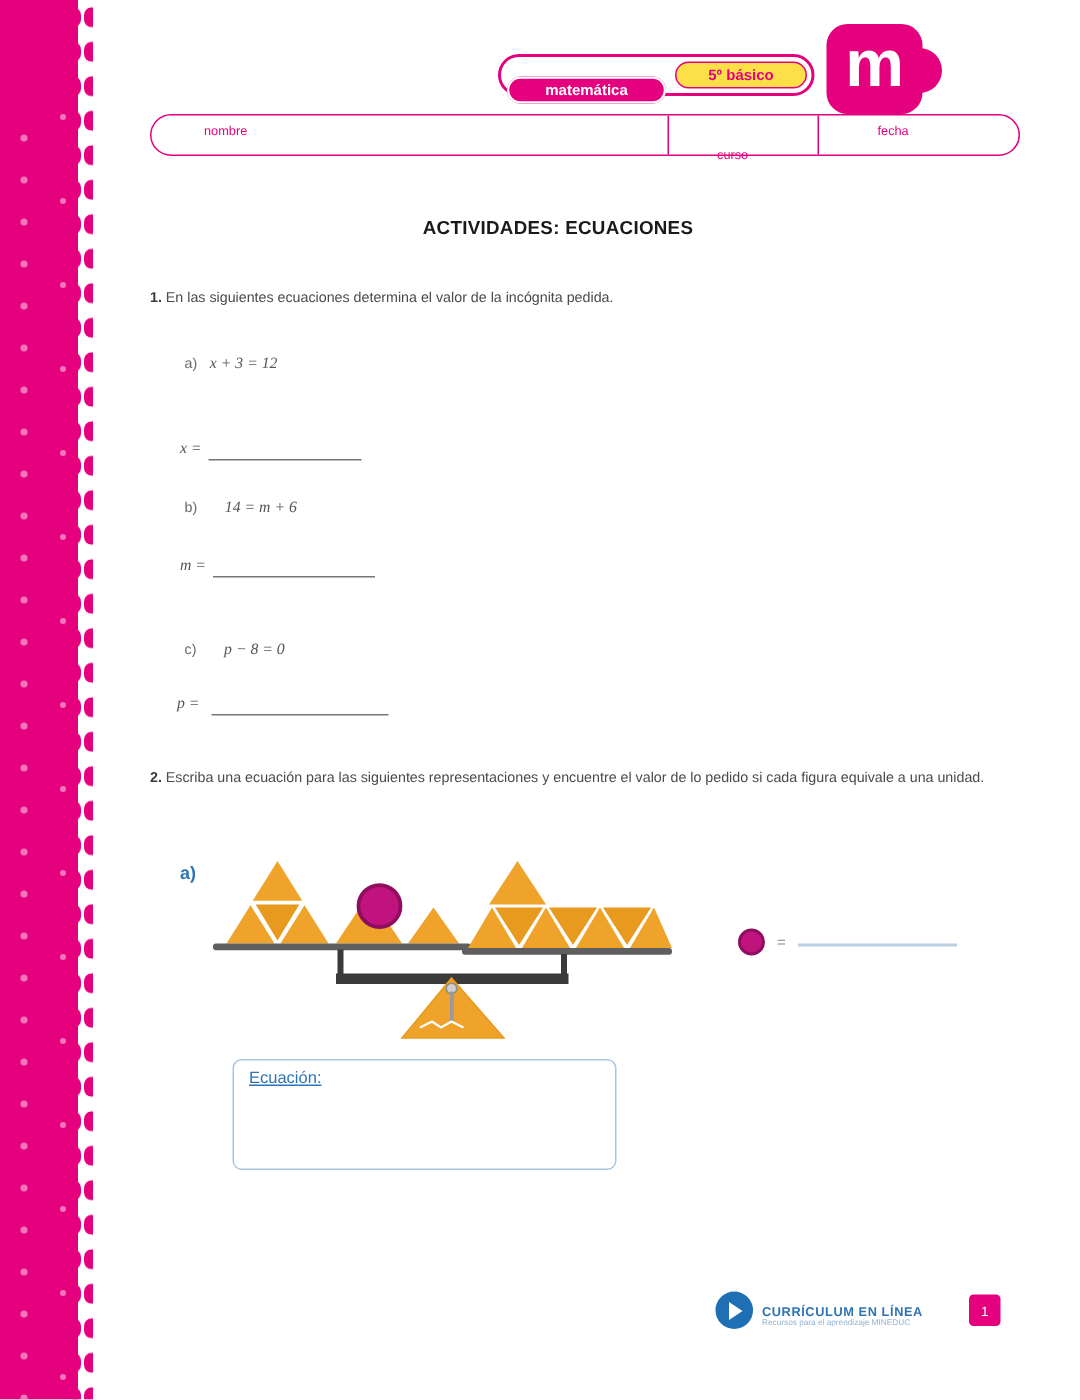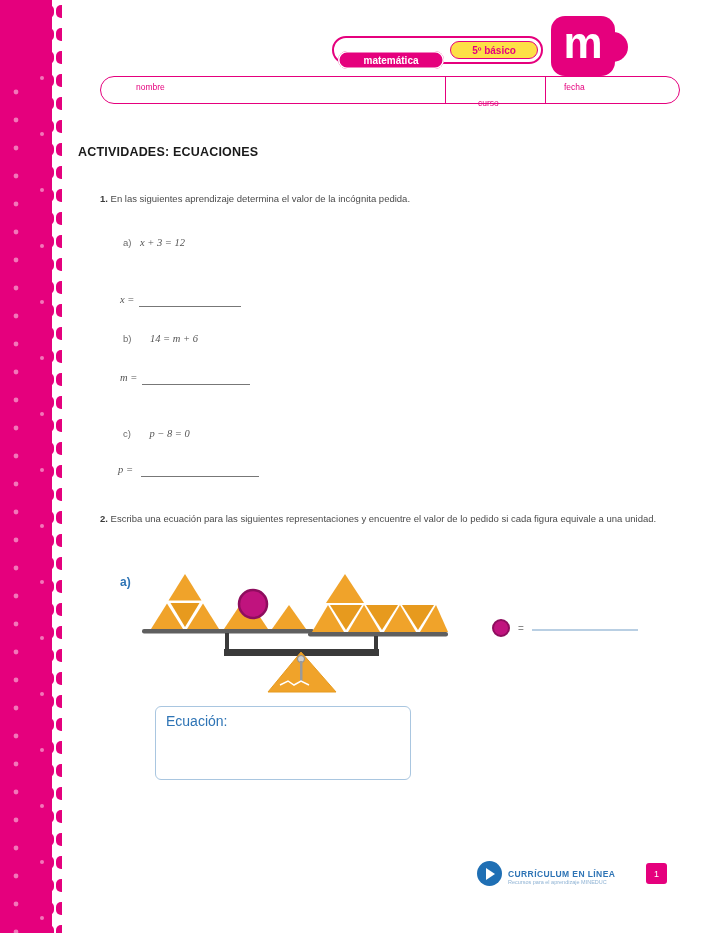--- a/index.html
+++ b/index.html
@@ -15,36 +15,36 @@
   .badge1 { position:absolute; left:4px; top:3px; width:106px; height:18px; background:#E5007D; border-radius:10px; color:#fff; font-size:10px; font-weight:bold; display:flex; align-items:center; justify-content:center; box-shadow:inset 0 0 0 1.5px #fff;margin-top:10px; }
   .badge2 { position:absolute; left:116px; top:3px; width:88px; height:18px; background:#fde047; border:1.5px solid #E5007D; border-radius:10px; color:#E5007D; font-size:10px; font-weight:bold; display:flex; align-items:center; justify-content:center; }
   .logo-tail { left:566px; top:32px; width:62px; height:30px; background:#E5007D; border-radius:15px; }
   .m-logo { left:551px; top:16px; width:64px; height:60px; background:#E5007D; border-radius:14px; display:flex; align-items:center; justify-content:center; color:#fff; font-size:44px; font-weight:bold; line-height:1; padding-bottom:6px; }
 
   
   .name-row { left:100px; top:76px; width:580px; height:28px; border:1.5px solid #E5007D; border-radius:14px; background:#fff; }
   .name-row .divider { position:absolute; top:0; width:1px; height:100%; background:#E5007D; }
   .field-label { position:absolute; top:5px; color:#E5007D; font-size:8.5px;padding-left:23px; }
 
-  .doc-title { left:62px; top:145px; width:620px; font-size:12.5px; font-weight:bold; color:#1a1a1a; letter-spacing:.2px;margin-left:16px; }
+  .doc-title { left:62px; top:145px; width:620px; text-align:center; font-size:12.5px; font-weight:bold; color:#1a1a1a; letter-spacing:.2px; }
 
   .body-text { color:#4a4a4a; font-size:9.5px; line-height:1.45; }
   .q-num { font-weight:bold; color:#3a3a3a; }
   .eq { font-family:"Liberation Serif", serif; font-style:italic; color:#555; font-size:10.5px; }
   .ans-line { display:inline-block; border-bottom:1px solid #777; height:10px; vertical-align:bottom; }
 
   .item-letter { color:#6a6a6a; font-size:9.5px; }
   .blue-letter { color:#2E74B5; font-size:12px; font-weight:bold; }
 
   .sphere { border-radius:50%; background:#C0137E; border:2px solid #8e0d5e; }
   .eq-sign { color:#8a8a8a; font-size:10px; }
   .blue-line { background:#b9cfe3; height:2px; }
 
   .ecuacion-box { left:155px; top:706px; width:256px; height:74px; border:1.5px solid #a9c6e0; border-radius:6px; background:#fff; }
-  .ecuacion-label { position:absolute; left:10px; top:6px; color:#2E74B5; font-size:14px; }
+  .ecuacion-label { position:absolute; left:10px; top:6px; color:#2E74B5; font-size:11px;text-decoration:underline; }
 
   .footer-logo { left:477px; top:861px; display:flex; align-items:flex-end; gap:6px; }
   .play-circle { width:25px; height:25px; border-radius:50%; background:#1F6FB4; position:relative; }
   .play-circle:after { content:""; position:absolute; left:9px; top:6.5px; border-left:9px solid #fff; border-top:6px solid transparent; border-bottom:6px solid transparent; }
   .logo-line1 { color:#2E74B5; font-size:8.5px; font-weight:bold; letter-spacing:.4px; line-height:1.2; }
   .logo-line2 { color:#8fb3d4; font-size:5.5px; line-height:1.2; }
   .page-badge { left:646px; top:863px; width:21px; height:21px; background:#E5007D; border-radius:3px; color:#fff; font-size:9px; display:flex; align-items:center; justify-content:center; }
 </style>
 </head>
 <body>
@@ -72,28 +72,28 @@
   <div class="badge2">5º básico</div>
 </div>
 <div class="abs logo-tail"></div>
 <div class="abs m-logo">m</div>
 
 <div class="abs name-row">
   <span class="field-label" style="left:12px;">nombre</span>
   <div class="divider" style="left:344px;"></div>
   <span class="field-label" style="left:354px;margin-top:16px;">curso</span>
   <div class="divider" style="left:444px;"></div>
-  <span class="field-label" style="left:440px;">fecha</span>
+  <span class="field-label" style="left:461px;">fecha</span>
 </div>
 
 <div class="abs doc-title">ACTIVIDADES: ECUACIONES</div>
 
 <div class="abs body-text" style="left:100px; top:192px; width:560px;">
   <span class="q-num">1.</span>
-  <span>En las siguientes aprendizaje determina el valor de la incógnita pedida.</span>
+  <span>En las siguientes ecuaciones determina el valor de la incógnita pedida.</span>
 </div>
 
 <div class="abs" style="left:123px; top:232px;">
   <span class="item-letter">a)</span>
   <span class="eq" style="margin-left:4px;">x + 3 = 12</span>
 </div>
 <div class="abs" style="left:120px; top:289px;">
   <span class="eq">x =</span>
   <span class="ans-line" style="width:102px;"></span>
 </div>

